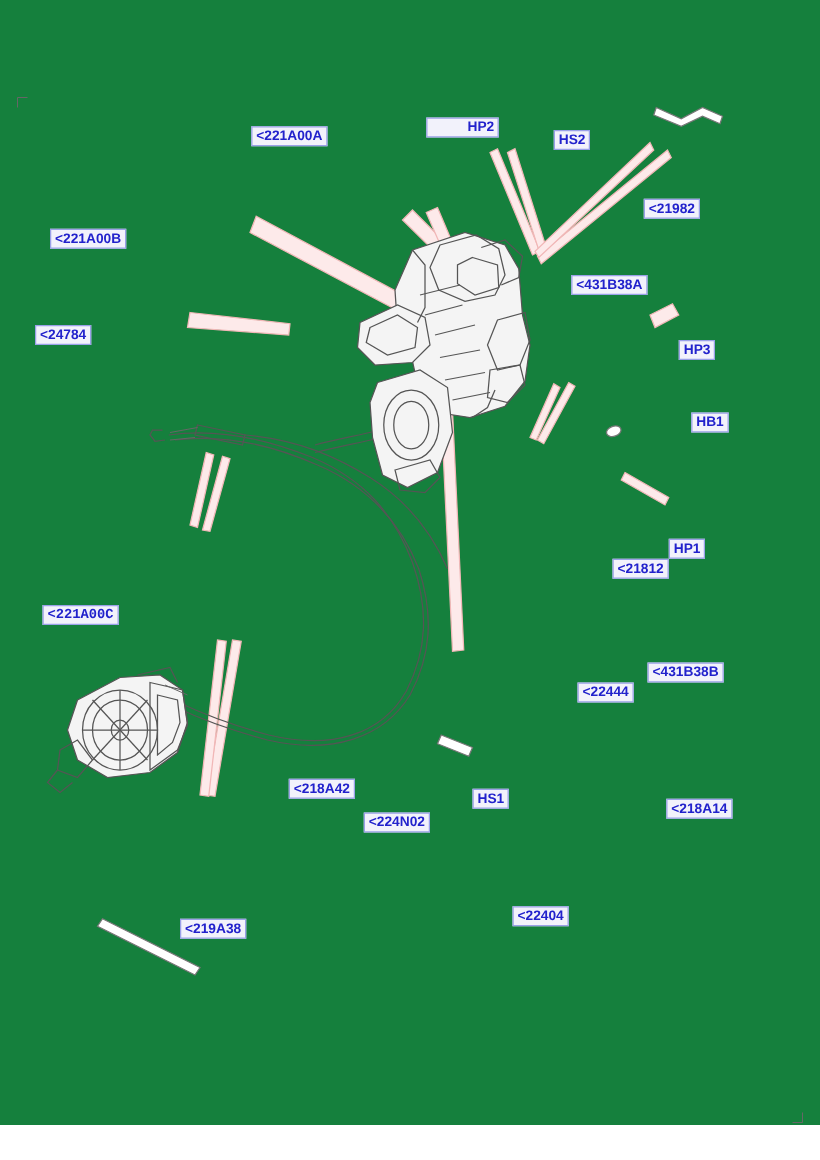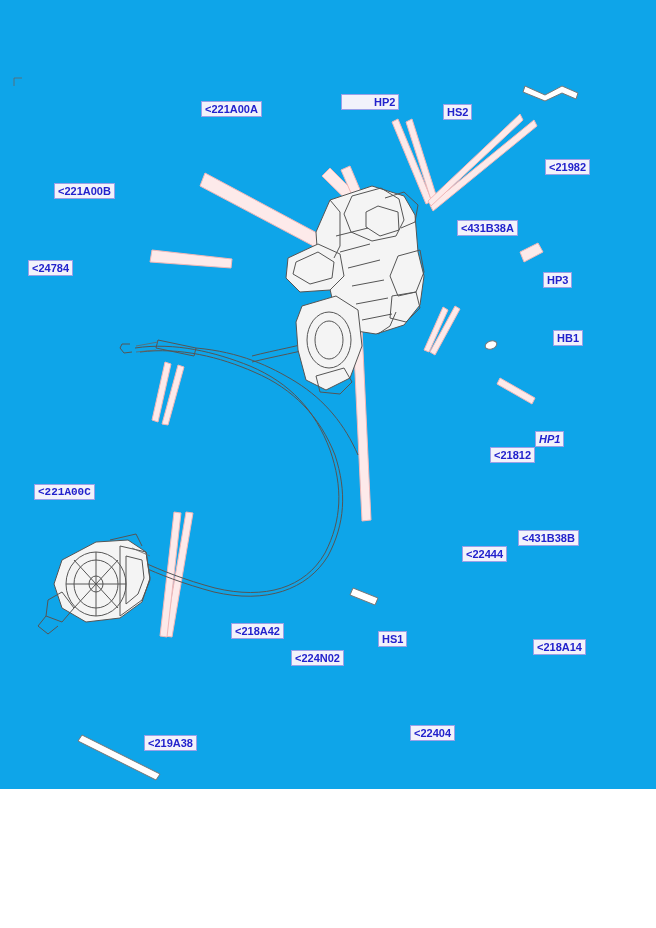--- a/index.html
+++ b/index.html
@@ -6,22 +6,22 @@
     margin: 0;
     padding: 0;
     background: #ffffff;
   }
   body {
     font-family: "Liberation Sans", sans-serif;
   }
   #page {
     position: relative;
     width: 656px;
-    height: 789px;
-    background: #0ea5e9;
+    height: 900px;
+    background: #15803d;
     overflow: hidden;
   }
   #canvas {
     position: absolute;
     left: 0;
     top: 0;
     width: 656px;
     height: 928px;
   }
   .label {
@@ -135,27 +135,27 @@
       <path class="thin" d="M132,548 L150,556"></path>
     </g>
 
     <path class="thin" d="M14,78 L14,86 M14,78 L22,78"></path>
     <path class="thin" d="M642,890 L642,898 M634,898 L642,898"></path>
   </svg>
 
   <div class="label" style="left:201px; top:101px;"><span>&lt;221A00A</span></div>
   <div class="label" style="left:341px; top:94px;padding-left:32px;"><span>HP2</span></div>
   <div class="label" style="left:443px; top:104px;text-align:center;"><span>HS2</span></div>
-  <div class="label" style="left:545px; top:159px;"><span>&lt;21982</span></div>
-  <div class="label" style="left:54px; top:183px;"><span>&lt;221A00B</span></div>
+  <div class="label" style="left:515px; top:159px;"><span>&lt;21982</span></div>
+  <div class="label" style="left:40px; top:183px;"><span>&lt;221A00B</span></div>
   <div class="label" style="left:457px; top:220px;"><span>&lt;431B38A</span></div>
   <div class="label" style="left:28px; top:260px;text-align:center;"><span>&lt;24784</span></div>
   <div class="label" style="left:543px; top:272px;"><span>HP3</span></div>
   <div class="label" style="left:530px; top:330px;margin-left:23px;"><span>HB1</span></div>
-  <div class="label" style="left:535px; top:431px;font-style:italic;"><span>HP1</span></div>
+  <div class="label" style="left:535px; top:431px;"><span>HP1</span></div>
   <div class="label" style="left:490px; top:447px;"><span>&lt;21812</span></div>
   <div class="label" style="left:34px; top:484px;font-family:Liberation Mono, monospace;"><span>&lt;221A00C</span></div>
   <div class="label" style="left:518px; top:530px;"><span>&lt;431B38B</span></div>
   <div class="label" style="left:462px; top:546px;"><span>&lt;22444</span></div>
   <div class="label" style="left:231px; top:623px;"><span>&lt;218A42</span></div>
   <div class="label" style="left:378px; top:631px;"><span>HS1</span></div>
   <div class="label" style="left:533px; top:639px;"><span>&lt;218A14</span></div>
   <div class="label" style="left:291px; top:650px;"><span>&lt;224N02</span></div>
   <div class="label" style="left:410px; top:693px;margin-top:32px;"><span>&lt;22404</span></div>
   <div class="label" style="left:144px; top:735px;"><span>&lt;219A38</span></div>

